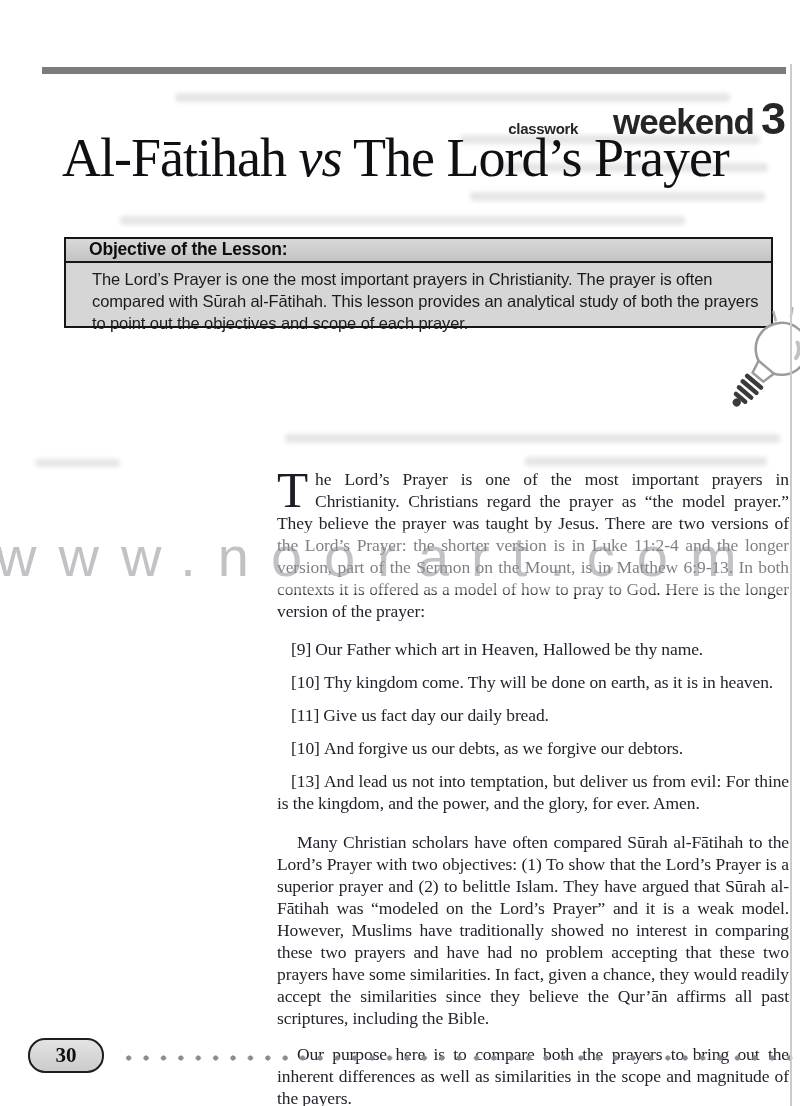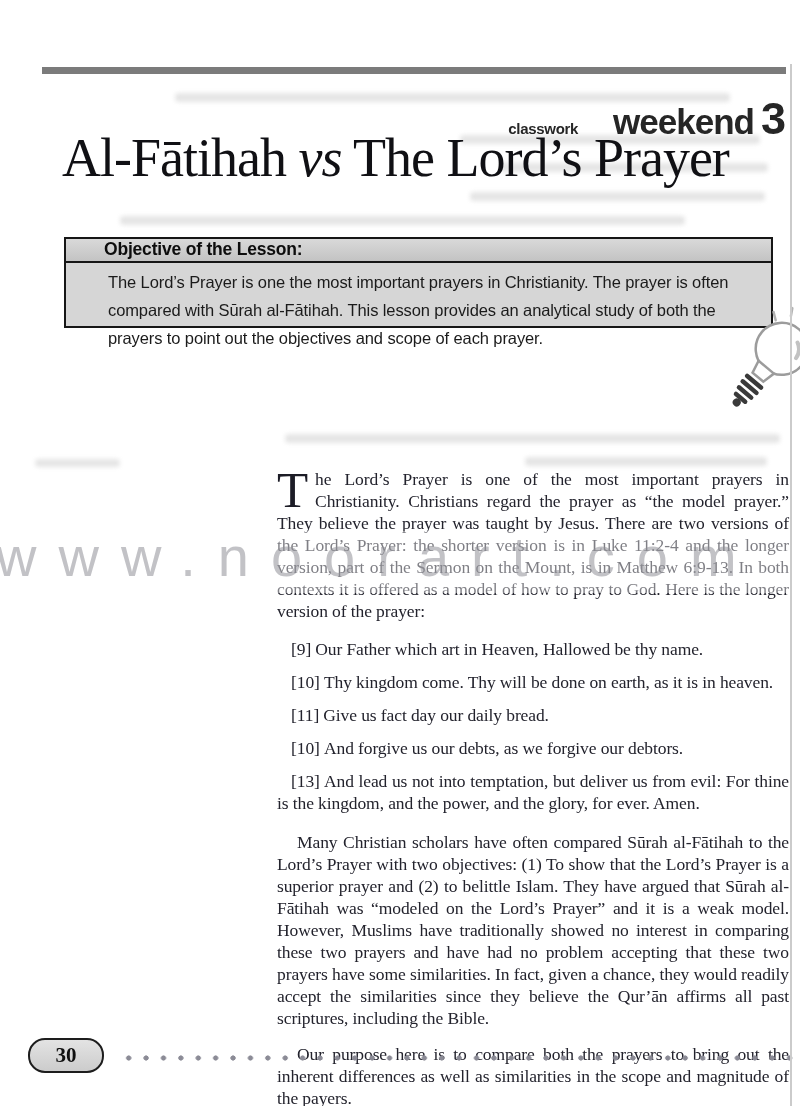--- a/index.html
+++ b/index.html
@@ -29,25 +29,25 @@
 
   
   .title{position:absolute;left:62px;top:127px;margin:0;font-weight:normal;font-size:54px;
          letter-spacing:-1px;color:#101014;white-space:nowrap;z-index:2;font-family:"Liberation Serif",serif;}
   .title em{font-style:italic;}
 
   
   .obj-bar{position:absolute;left:64px;top:237px;width:709px;height:26px;box-sizing:border-box;
            background:linear-gradient(#d9d9d9,#c3c3c3);border:2px solid #161616;z-index:2;
            font-family:"Liberation Sans",sans-serif;font-weight:bold;font-size:17.5px;line-height:21px;
-           letter-spacing:-.2px;color:#0d0d0d;padding-left:38px;}
+           letter-spacing:-.2px;color:#0d0d0d;padding-left:23px;}
   .obj-box{position:absolute;left:64px;top:263px;width:709px;height:65px;box-sizing:border-box;
            background:#d6d6d6;border:2px solid #161616;border-top:none;z-index:2;
-           font-family:"Liberation Sans",sans-serif;font-size:16.5px;line-height:28px;
-           letter-spacing:-.1px;color:#1b1b1b;padding:5px 12px 0 42px;}
+           font-family:"Liberation Sans",sans-serif;font-size:16.5px;line-height:22px;
+           letter-spacing:-.1px;color:#1b1b1b;padding:5px 12px 0 26px;}
   .obj-box p{margin:0;}
 
   
   .bulb{position:absolute;right:-16px;top:298px;z-index:3;}
 
   
   .content{position:absolute;left:277px;top:468px;width:512px;z-index:1;
            font-size:17.5px;line-height:22px;letter-spacing:-.1px;text-align:justify;color:#23232d;}
   .content p{margin:0;}
   .p1{margin-bottom:16px !important;}

